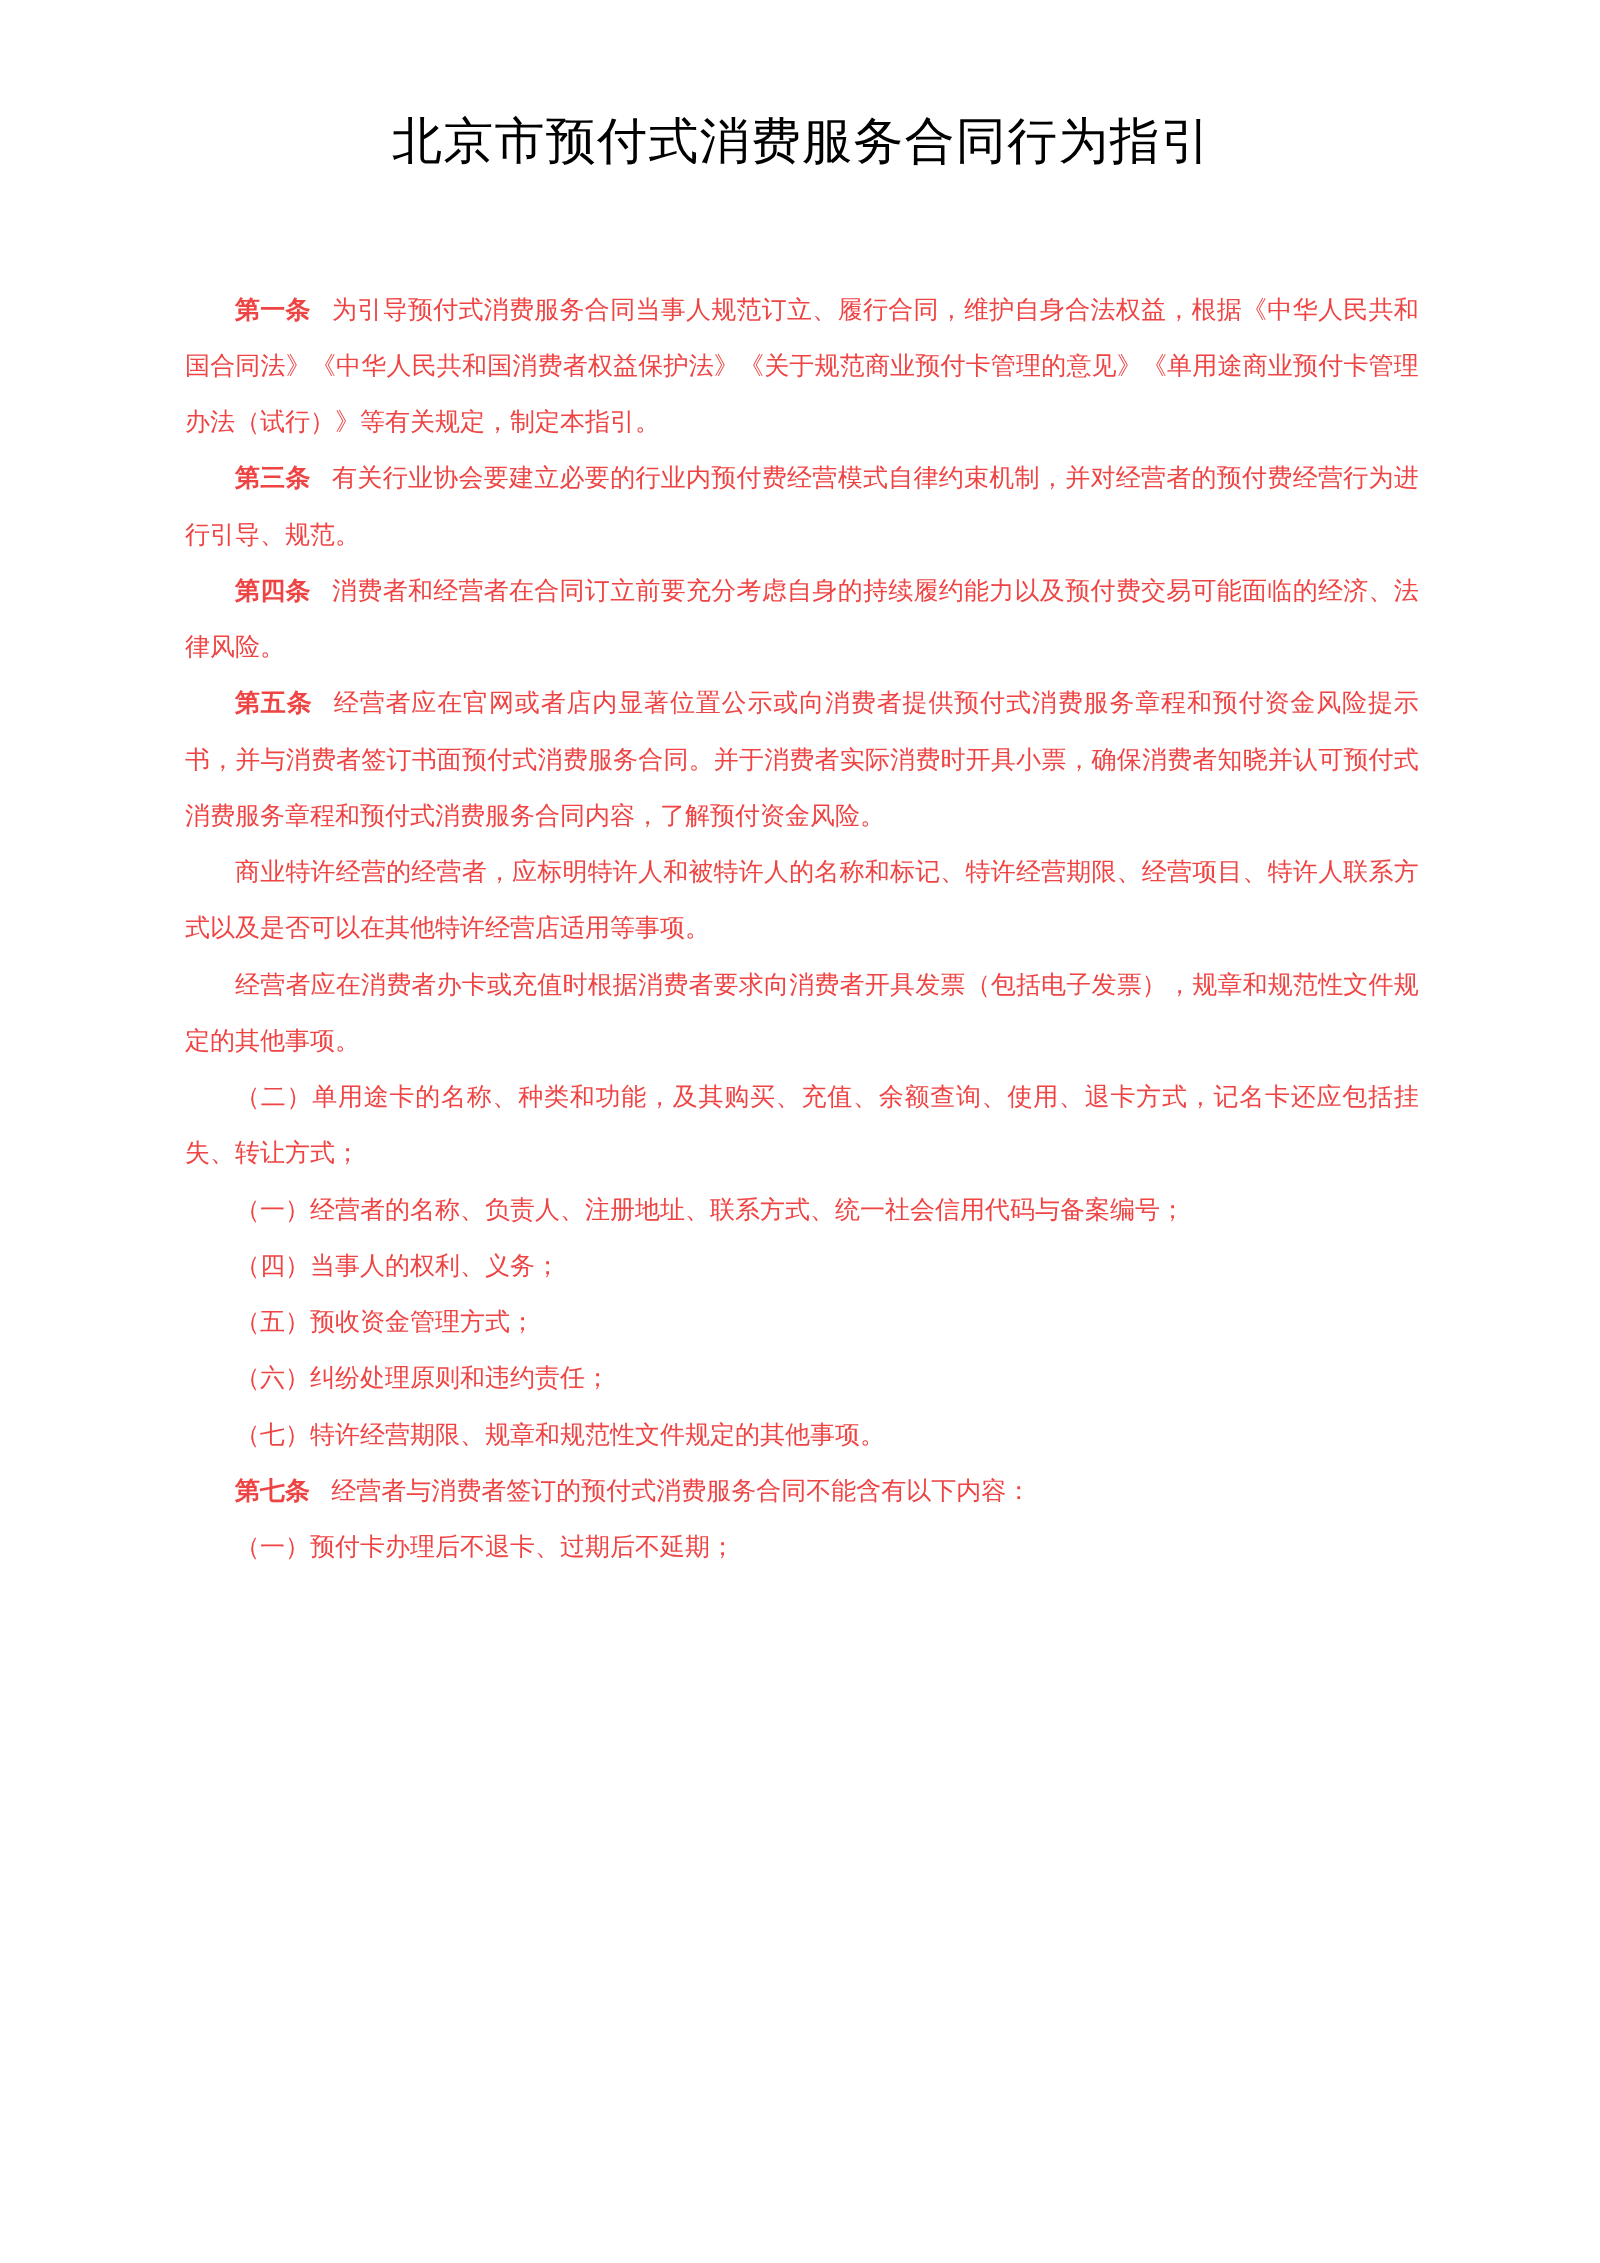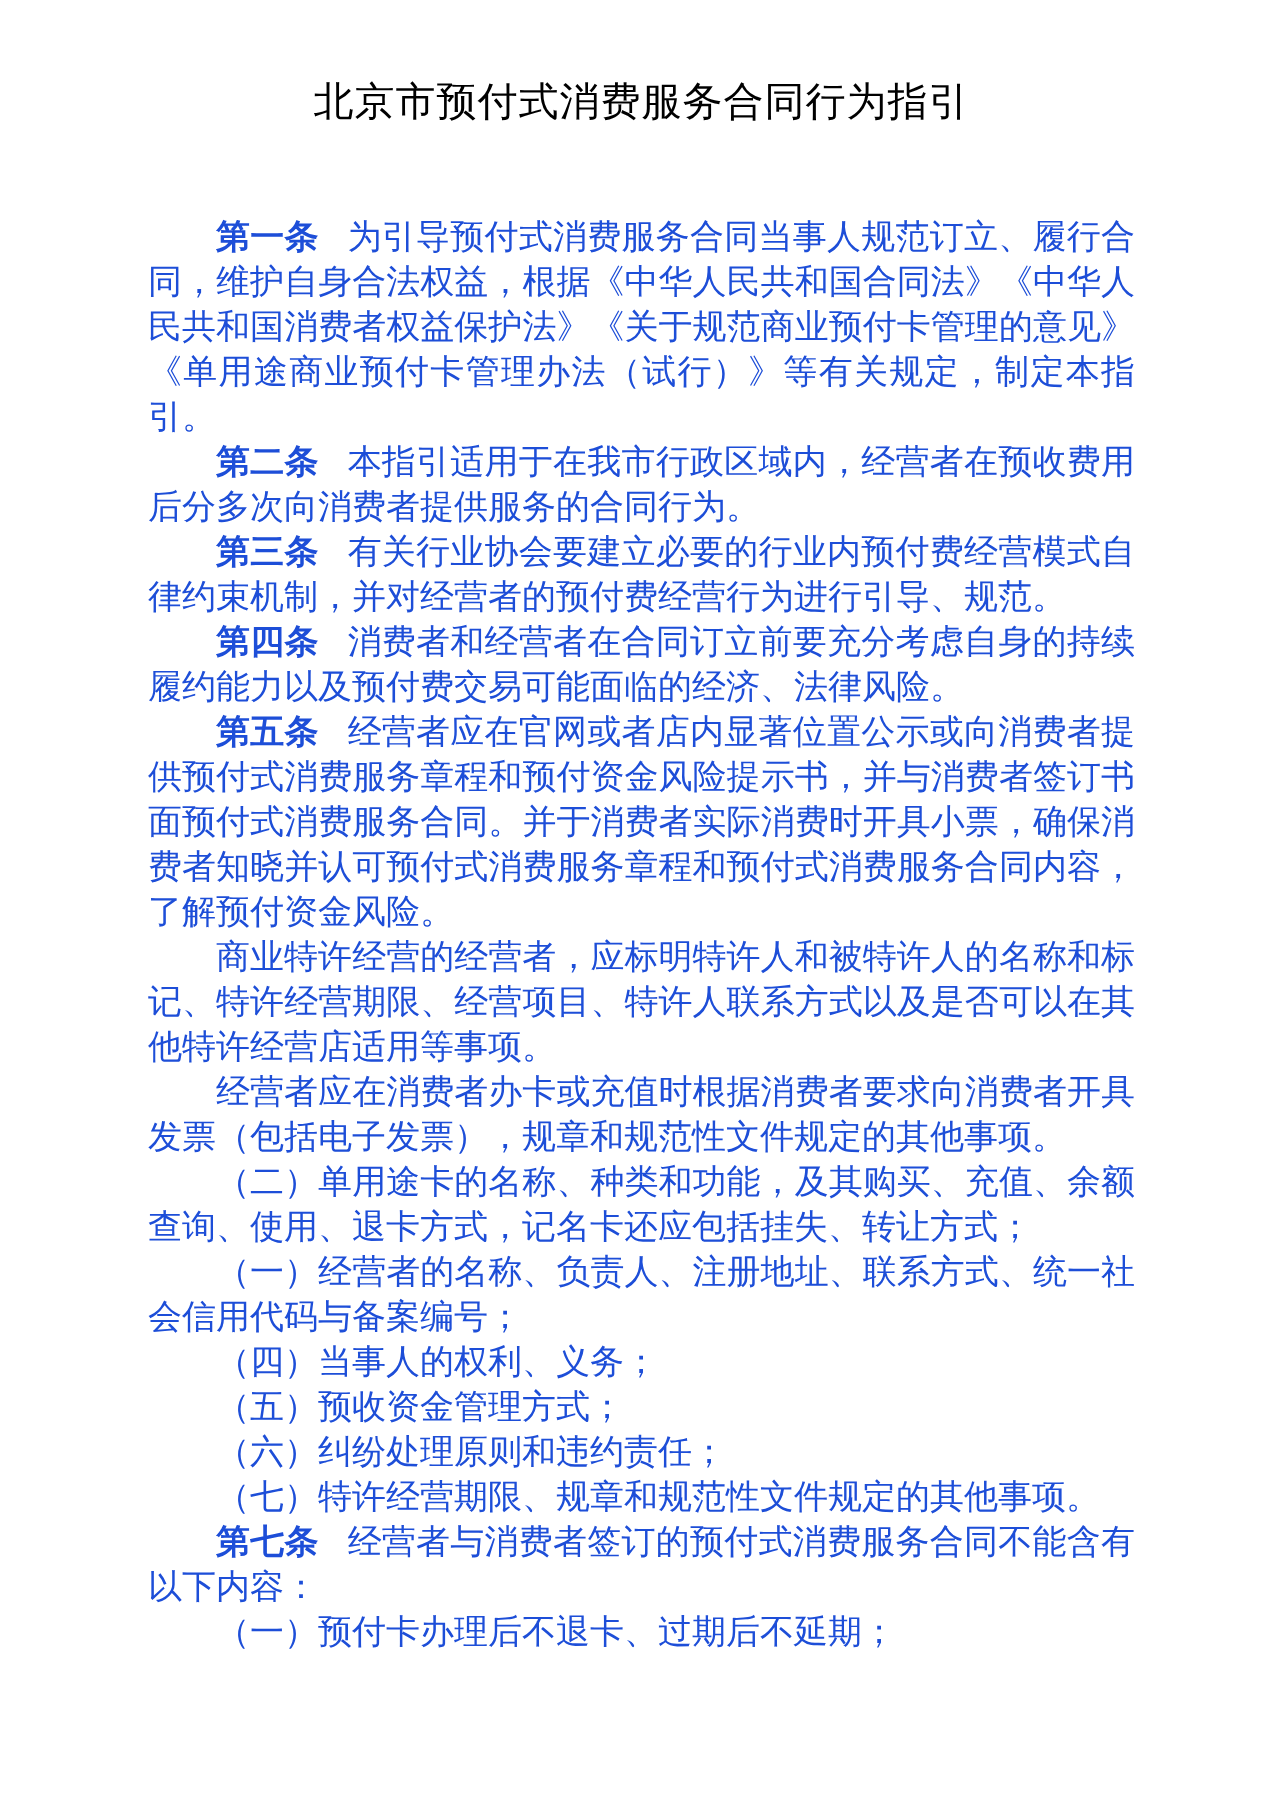--- a/index.html
+++ b/index.html
@@ -12,56 +12,56 @@
     height: 1810px;
     overflow: hidden;
     color: #000000;
   }
   .page {
     box-sizing: border-box;
     width: 1280px;
     height: 1754px;
     padding: 70px 145px 0 148px;
     background: #ffffff;
+    margin-top: 12px;
   }
   .doc-title {
     margin: 0 0 82px 0;
     font-family: "Liberation Sans", sans-serif;
     font-weight: normal;
     font-size: 40px;
     line-height: 62px;
     text-align: center;
     letter-spacing: 1px;
     color: #000000;
   }
   .doc-body p.para {
     margin: 0;
     font-family: "Liberation Serif", serif;
-    font-size: 34px;
+    font-size: 20px;
     line-height: 45px;
     text-indent: 2em;
     text-align: justify;
-    color: #1d4ed8;
+    color: #ef4444;
   }
   .article-label {
     font-family: "Liberation Sans", sans-serif;
     font-weight: bold;
     margin-right: 0.85em;
   }
 </style>
 </head>
 <body>
 
 <div class="page">
   <h1 class="doc-title">北京市预付式消费服务合同行为指引</h1>
 
   <div class="doc-body">
   <p class="para"><span class="article-label">第一条</span><span>为引导预付式消费服务合同当事人规范订立、履行合同，维护自身合法权益，根据《中华人民共和国合同法》《中华人民共和国消费者权益保护法》《关于规范商业预付卡管理的意见》《单用途商业预付卡管理办法（试行）》等有关规定，制定本指引。</span></p>
 
-  <p class="para"><span class="article-label">第二条</span><span>本指引适用于在我市行政区域内，经营者在预收费用后分多次向消费者提供服务的合同行为。</span></p>
 
   <p class="para"><span class="article-label">第三条</span><span>有关行业协会要建立必要的行业内预付费经营模式自律约束机制，并对经营者的预付费经营行为进行引导、规范。</span></p>
 
   <p class="para"><span class="article-label">第四条</span><span>消费者和经营者在合同订立前要充分考虑自身的持续履约能力以及预付费交易可能面临的经济、法律风险。</span></p>
 
   <p class="para"><span class="article-label">第五条</span><span>经营者应在官网或者店内显著位置公示或向消费者提供预付式消费服务章程和预付资金风险提示书，并与消费者签订书面预付式消费服务合同。并于消费者实际消费时开具小票，确保消费者知晓并认可预付式消费服务章程和预付式消费服务合同内容，了解预付资金风险。</span></p>
 
 
   <p class="para"><span>商业特许经营的经营者，应标明特许人和被特许人的名称和标记、特许经营期限、经营项目、特许人联系方式以及是否可以在其他特许经营店适用等事项。</span></p>
 

